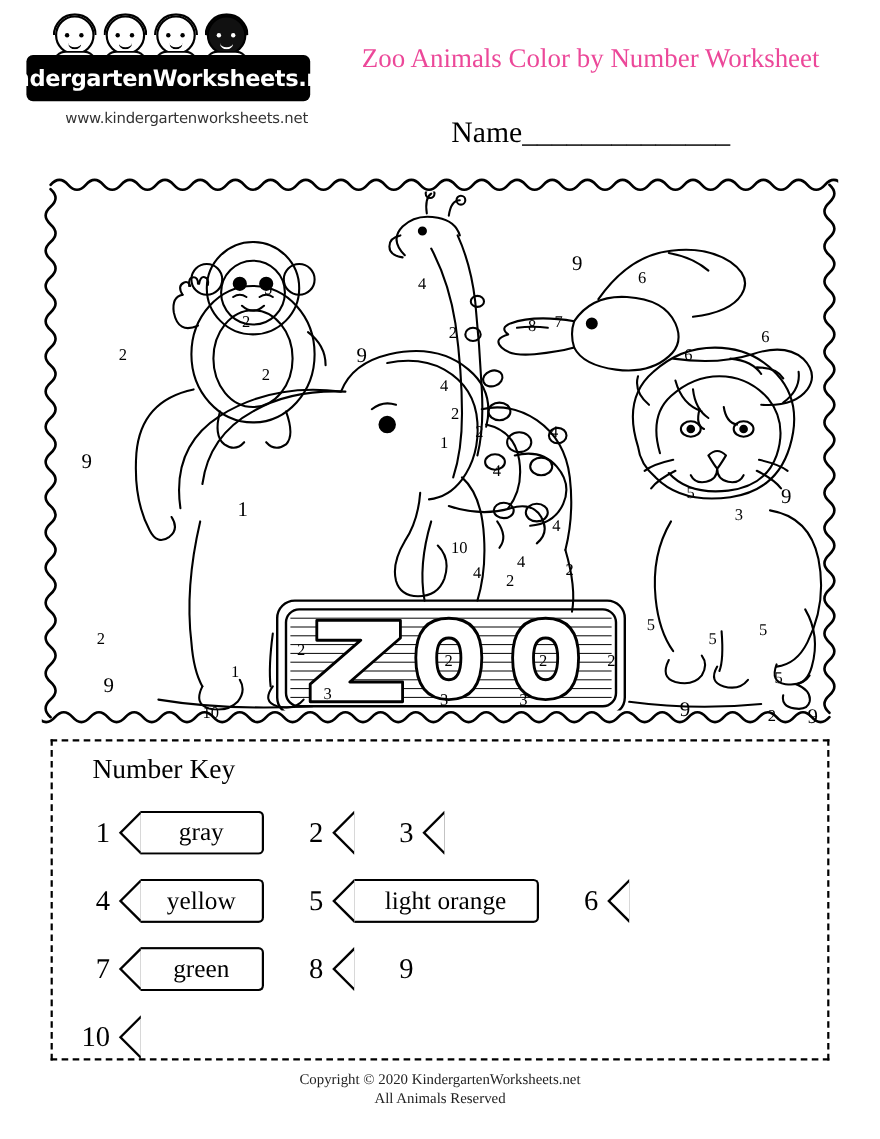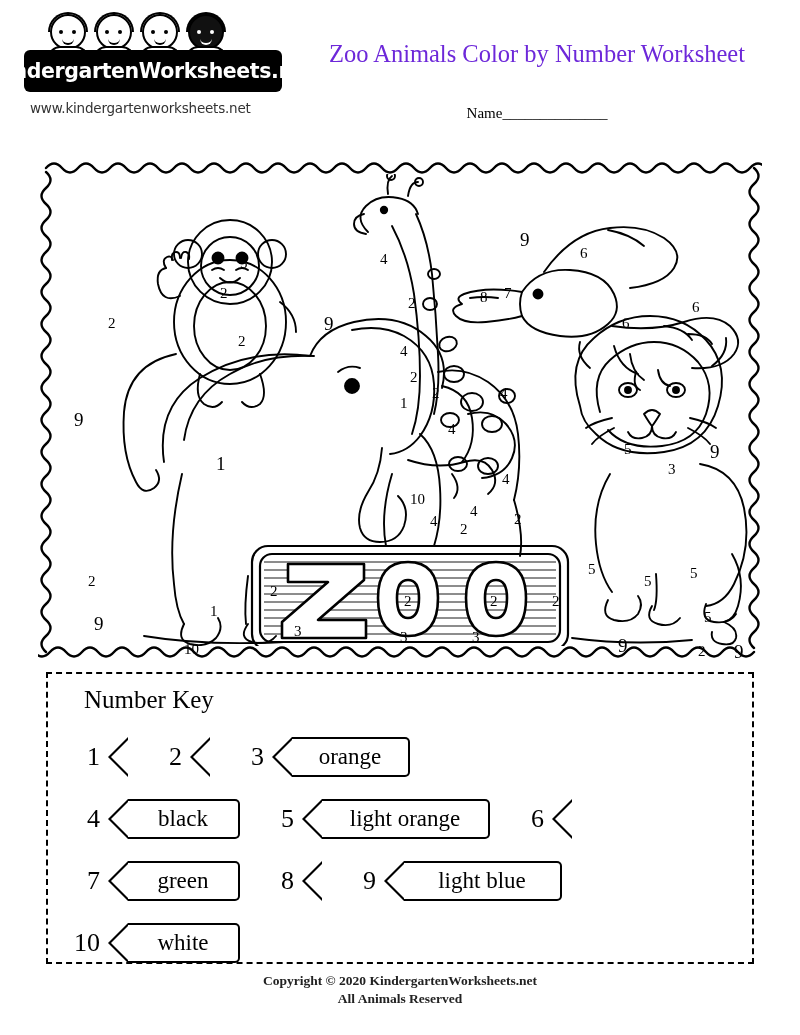--- a/index.html
+++ b/index.html
@@ -113,46 +113,46 @@
     font-weight: bold;
     font-size: 20.5px;
     letter-spacing: -0.4px;
     white-space: nowrap;
   }
   .logo-url {
     position: absolute;
     left: 6px;
     top: 88px;
     width: 250px;
-    text-align: left;
+    text-align: right;
     font-family: "DejaVu Sans", sans-serif;
     font-size: 13.5px;
     color: #333;
     letter-spacing: -0.2px;
   }
 
   .title {
     position: absolute;
     left: 292px;
     top: 40px;
     width: 490px;
     text-align: center;
     font-family: "Liberation Serif", serif;
     font-size: 24.5px;
-    color: #6d28d9;
+    color: #ec4899;
     white-space: nowrap;
   }
   .name-line {
     position: absolute;
     left: 292px;
     top: 105px;
     width: 490px;
     text-align: center;
     font-family: "Liberation Serif", serif;
-    font-size: 15px;
+    font-size: 27px;
     color: #000;
   }
 
   
   .picture-frame {
     position: absolute;
     left: 38px;
     top: 160px;
     width: 724px;
     height: 500px;
@@ -267,21 +267,20 @@
   .footer {
     position: absolute;
     left: 0;
     top: 972px;
     width: 800px;
     text-align: center;
     font-family: "Liberation Serif", serif;
     font-size: 13.5px;
     color: #222;
     line-height: 1.35;
-    font-weight: bold;
   }
 </style>
 </head>
 <body>
 
 <div class="header">
 
   <div class="logo">
     <div class="logo-kids">
       <div class="kid" style="left:0px;">
@@ -532,45 +531,45 @@
 </div>
 
 <div class="color-key">
   <div class="key-title">Number Key</div>
   <div class="key-grid" id="key-grid">
       <div class="key-row">
         <div class="key-item" style="margin-left: 0px;">
           <div class="key-num">1</div>
           <div class="crayon">
             <div class="tip"></div>
+            <div class="barrel" style="width: 112px;">
+              <span>gray</span>
+            </div>
           </div>
         </div>
         <div class="key-item" style="margin-left: 24px;">
           <div class="key-num">2</div>
           <div class="crayon">
             <div class="tip"></div>
           </div>
         </div>
         <div class="key-item" style="margin-left: 24px;">
           <div class="key-num">3</div>
           <div class="crayon">
             <div class="tip"></div>
-            <div class="barrel" style="width: 118px;">
-              <span>orange</span>
-            </div>
           </div>
         </div>
       </div>
       <div class="key-row">
         <div class="key-item" style="margin-left: 0px;">
           <div class="key-num">4</div>
           <div class="crayon">
             <div class="tip"></div>
             <div class="barrel" style="width: 112px;">
-              <span>black</span>
+              <span>yellow</span>
             </div>
           </div>
         </div>
         <div class="key-item" style="margin-left: 24px;">
           <div class="key-num">5</div>
           <div class="crayon">
             <div class="tip"></div>
             <div class="barrel" style="width: 168px;">
               <span>light orange</span>
             </div>
@@ -594,36 +593,27 @@
           </div>
         </div>
         <div class="key-item" style="margin-left: 24px;">
           <div class="key-num">8</div>
           <div class="crayon">
             <div class="tip"></div>
           </div>
         </div>
         <div class="key-item" style="margin-left: 24px;">
           <div class="key-num">9</div>
-          <div class="crayon">
-            <div class="tip"></div>
-            <div class="barrel" style="width: 158px;">
-              <span>light blue</span>
-            </div>
-          </div>
         </div>
       </div>
       <div class="key-row">
         <div class="key-item" style="margin-left: 0px;">
           <div class="key-num">10</div>
           <div class="crayon">
             <div class="tip"></div>
-            <div class="barrel" style="width: 112px;">
-              <span>white</span>
-            </div>
           </div>
         </div>
       </div>
     </div>
 </div>
 
 <div class="footer">
   <div>Copyright © 2020 KindergartenWorksheets.net</div>
   <div>All Animals Reserved</div>
 </div>

